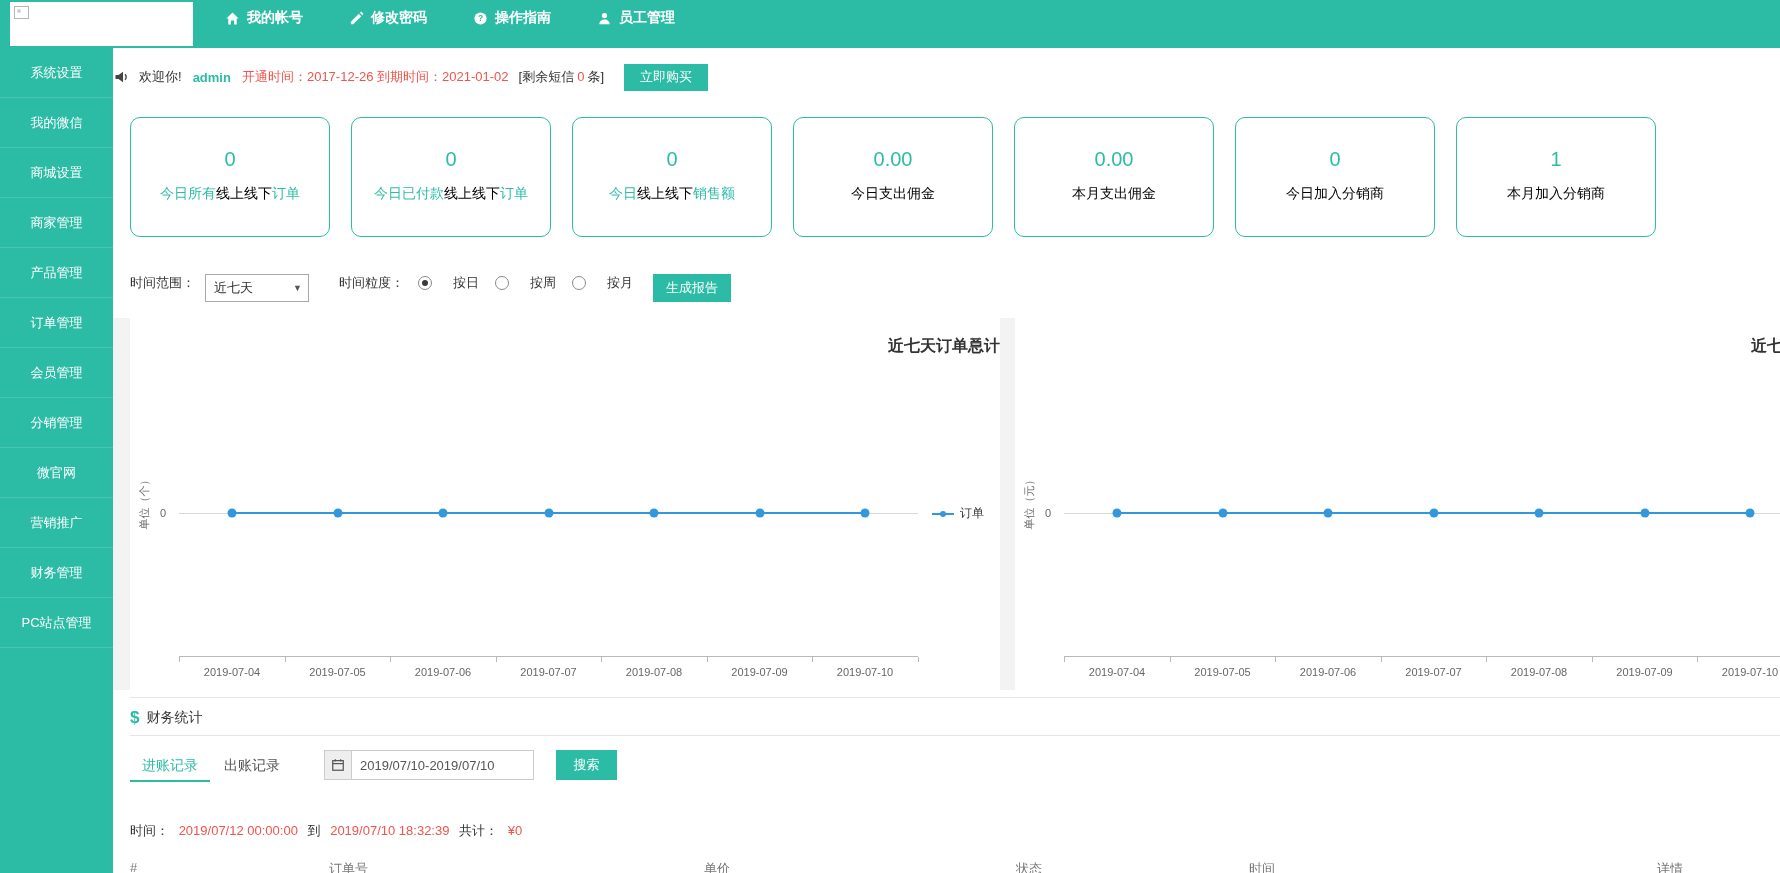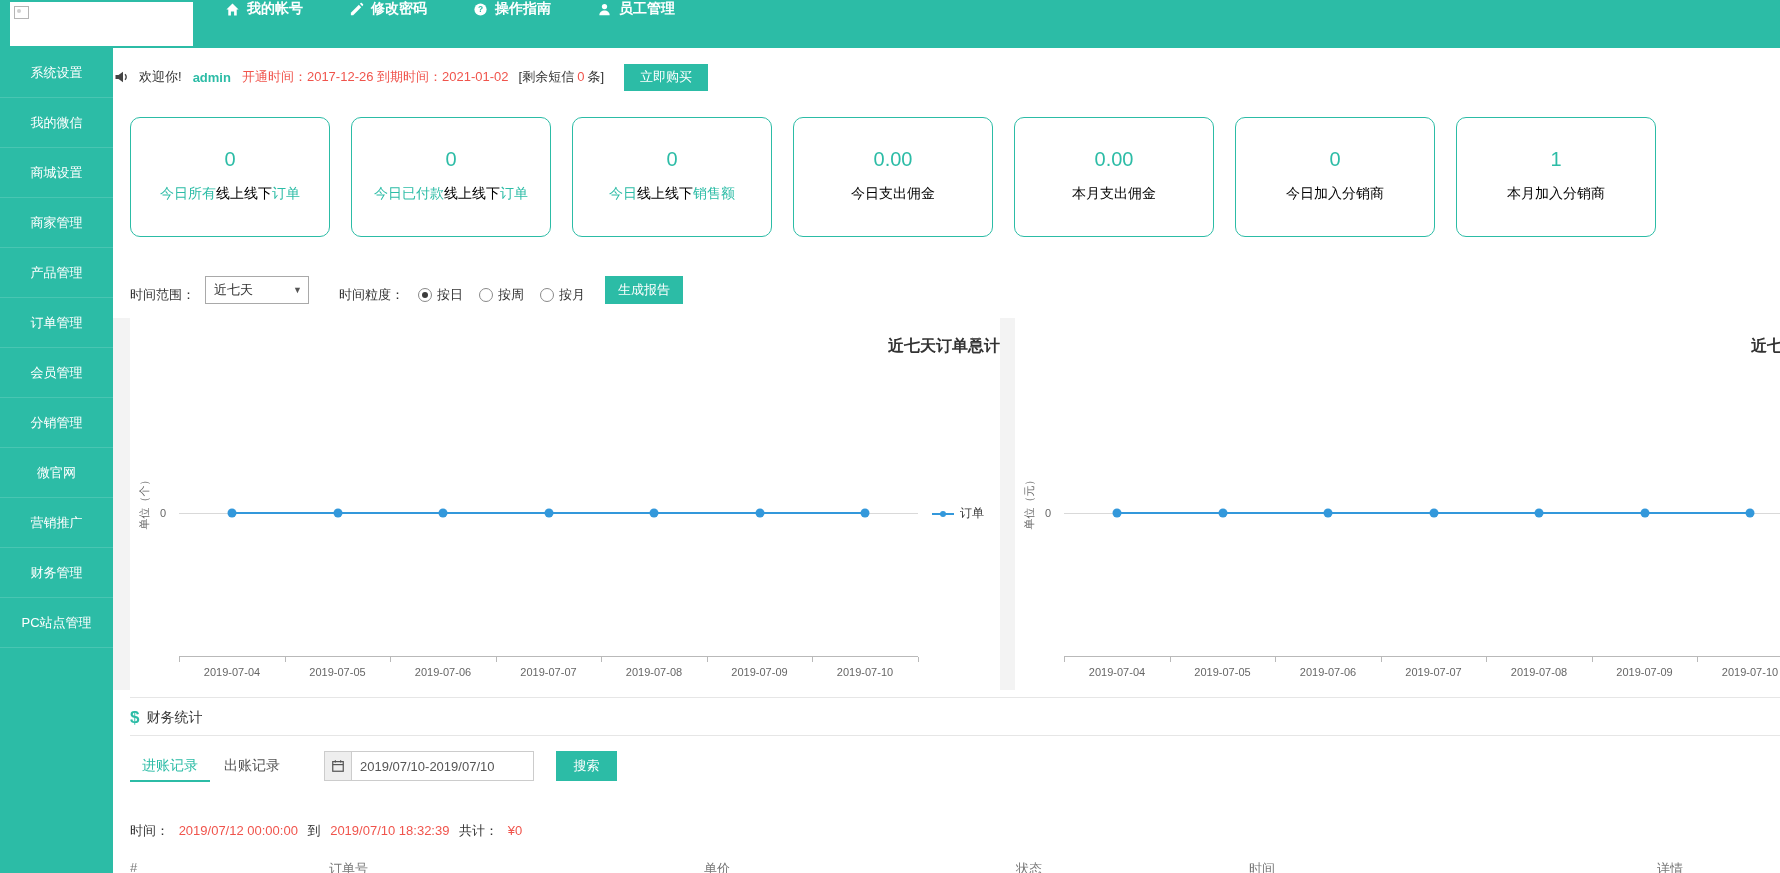--- a/index.html
+++ b/index.html
@@ -5,21 +5,21 @@
   :root{ --teal:#2cbca6; --red:#f0544c; --blue:#3398db; }
   *{margin:0;padding:0;box-sizing:border-box;}
   body{width:1780px;height:873px;font-family:"Liberation Sans",sans-serif;background:#fff;}
   #app{position:relative;width:1780px;height:873px;overflow:hidden;background:#fff;}
 
   
   .header{position:absolute;left:0;top:0;width:1780px;height:48px;background:var(--teal);z-index:10;}
   .logo-box{position:absolute;left:10px;top:2px;width:183px;height:44px;background:#fff;}
   .broken-img{position:absolute;left:4px;top:4px;width:15px;height:13px;border:1px solid #b5b5b5;}
   .broken-img:after{content:"";position:absolute;left:2px;top:2px;width:4px;height:4px;border-radius:50%;background:#cfcfcf;}
-  .top-nav{position:absolute;left:225px;top:0;height:36px;display:flex;align-items:flex-start;gap:46px;}
+  .top-nav{position:absolute;left:225px;top:0;height:36px;display:flex;align-items:center;gap:46px;}
   .nav-item{display:flex;align-items:center;gap:7px;color:#fff;font-size:14px;font-weight:bold;cursor:pointer;}
   .nav-ic{width:15px;height:15px;display:inline-block;}
   .nav-ic svg{display:block;width:15px;height:15px;}
 
   
   .sidebar{position:absolute;left:0;top:48px;bottom:0;width:113px;background:var(--teal);}
   .side-item{height:50px;line-height:50px;text-align:center;color:#fff;font-size:13px;cursor:pointer;border-bottom:1px solid rgba(255,255,255,0.14);}
 
   .main{position:absolute;left:113px;top:48px;width:1667px;bottom:0;background:#fff;}
 
@@ -34,26 +34,26 @@
 
   
   .cards{position:absolute;left:17px;top:69px;display:flex;gap:21px;}
   .stat-card{width:200px;height:120px;border:1px solid var(--teal);border-radius:10px;background:#fff;flex:none;text-align:center;}
   .stat-value{margin-top:30px;font-size:20px;color:var(--teal);}
   .stat-label{margin-top:14px;font-size:14px;}
   .stat-label .teal{color:var(--teal);}
   .stat-label .dark{color:#000000;}
 
   
-  .filter{position:absolute;left:17px;top:226px;height:30px;display:flex;align-items:flex-end;font-size:13px;color:#333;}
+  .filter{position:absolute;left:17px;top:226px;height:30px;display:flex;align-items:flex-start;font-size:13px;color:#333;}
   .select{width:104px;height:28px;border:1px solid #a9a9a9;margin-left:10px;display:flex;align-items:center;justify-content:space-between;padding:0 6px 0 8px;cursor:pointer;background:#fff;}
   .select .car{font-size:9px;color:#555;}
   .gran-label{margin-left:30px;}
   .radios{display:flex;align-items:center;margin-left:14px;gap:16px;}
-  .radio-opt{display:flex;align-items:center;gap:5px;cursor:pointer;font-size:13px;color:#333;}
+  .radio-opt{display:flex;align-items:center;gap:21px;cursor:pointer;font-size:13px;color:#333;}
   .radio{width:14px;height:14px;border:1px solid #8a8a8a;border-radius:50%;background:#fff;position:relative;display:inline-block;}
   .radio.checked:after{content:"";position:absolute;left:3px;top:3px;width:6px;height:6px;border-radius:50%;background:#3b3b3b;}
   .report-btn{margin-left:20px;height:28px;padding:0 13px;background:var(--teal);color:#fff;border:none;font-size:13px;cursor:pointer;font-family:inherit;}
 
   
   .charts-bg{position:absolute;left:0;top:270px;width:1667px;height:372px;background:#f3f3f3;}
   .chart-panel{position:absolute;top:270px;height:372px;background:#fff;}
   .chart-panel.left{left:17px;width:870px;}
   .chart-panel.right{left:902px;width:880px;}
   .chart-title{position:absolute;top:18px;left:0;right:0;text-align:right;font-size:16px;font-weight:bold;color:#333;}
@@ -68,21 +68,21 @@
   .x-label{position:absolute;top:348px;transform:translateX(-50%);font-size:11px;color:#666;white-space:nowrap;}
   .legend{position:absolute;right:16px;top:187px;display:flex;align-items:center;gap:6px;cursor:pointer;}
   .legend-marker{width:22px;height:2px;background:var(--blue);position:relative;display:inline-block;}
   .legend-marker i{position:absolute;left:8px;top:-2px;width:6px;height:6px;background:var(--blue);border-radius:50%;display:block;}
   .legend-text{font-size:12px;color:#333;}
 
   
   .divider{position:absolute;left:17px;width:1650px;height:1px;background:#e6e6e6;}
   .fin-title{position:absolute;left:17px;top:660px;display:flex;align-items:center;gap:7px;font-size:14px;color:#333;}
   .fin-title .dollar{color:var(--teal);font-size:17px;font-weight:bold;}
-  .fin-controls{position:absolute;left:17px;top:702px;height:32px;display:flex;align-items:center;}
+  .fin-controls{position:absolute;left:17px;top:702px;height:32px;display:flex;align-items:flex-start;}
   .ftabs{display:flex;align-items:center;height:32px;}
   .ftab{height:32px;line-height:30px;padding:0 12px;font-size:14px;color:#555;cursor:pointer;border-bottom:2px solid transparent;margin-right:2px;}
   .ftab.active{color:var(--teal);border-bottom-color:var(--teal);}
   .date-group{display:flex;margin-left:30px;}
   .cal-btn{width:28px;height:30px;background:#eee;border:1px solid #ccc;display:flex;align-items:center;justify-content:center;cursor:pointer;}
   .cal-btn svg{width:14px;height:14px;display:block;}
   .date-input{width:182px;height:30px;border:1px solid #ccc;border-left:none;padding:0 8px;font-size:13px;color:#555;font-family:inherit;outline:none;background:#fff;}
   .search-btn{margin-left:22px;width:61px;height:30px;background:var(--teal);color:#fff;border:none;font-size:13px;cursor:pointer;font-family:inherit;}
   .fin-summary{position:absolute;left:17px;top:774px;font-size:13px;color:#333;}
   .fin-summary span{margin-right:6px;}

